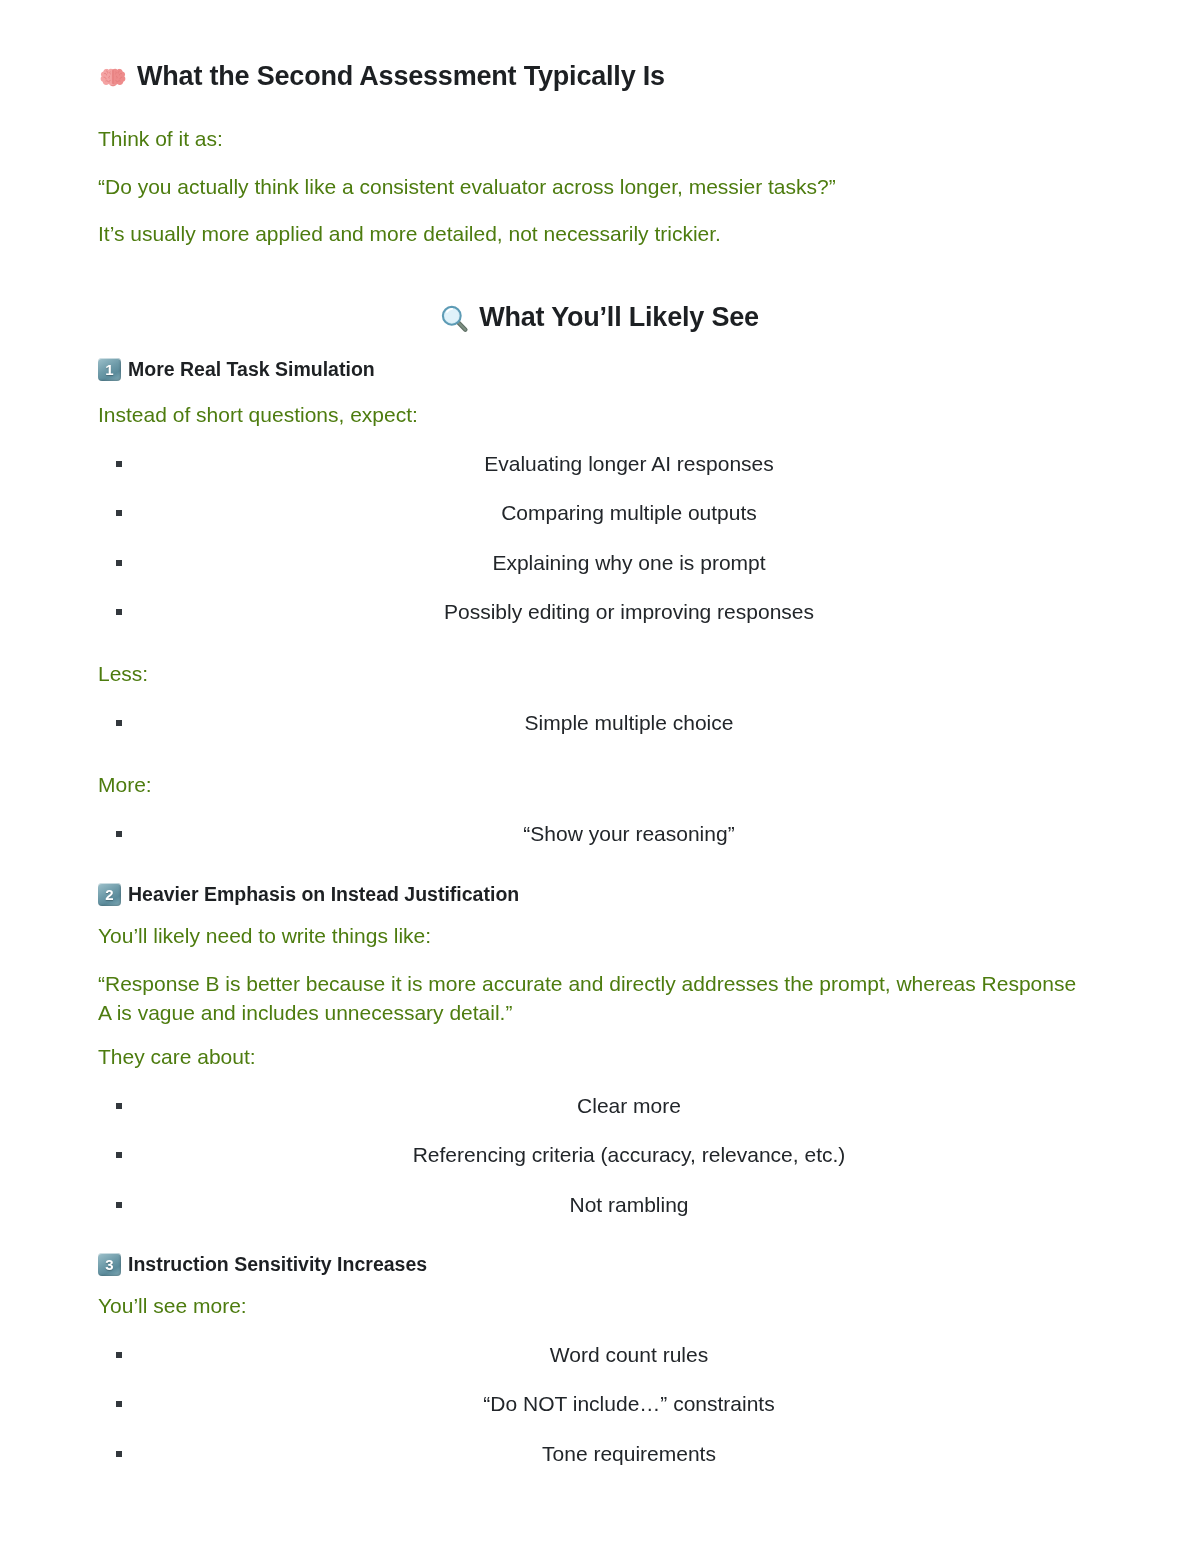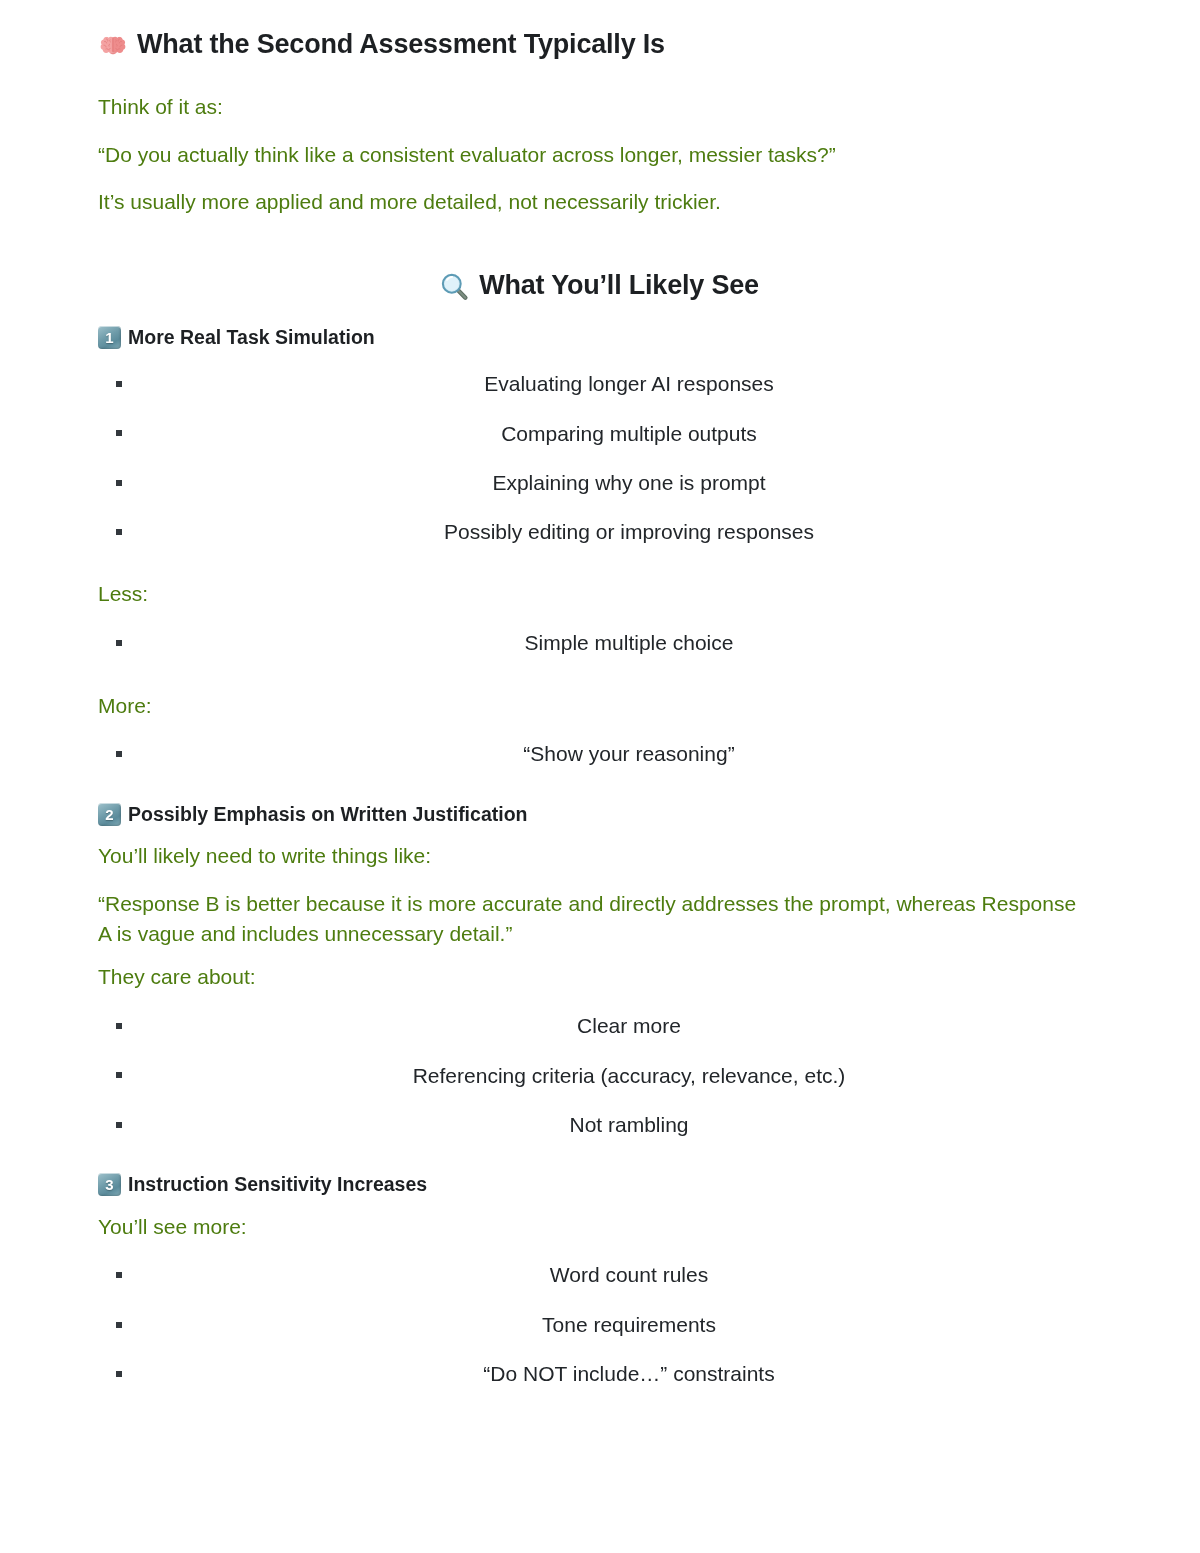--- a/index.html
+++ b/index.html
@@ -13,21 +13,21 @@
     height: 1553px;
     font-family: "Liberation Sans", sans-serif;
     color: #222222;
     -webkit-font-smoothing: antialiased;
   }
   .page {
     position: relative;
     width: 1200px;
     height: 1553px;
     box-sizing: border-box;
-    padding: 28px 100px 0 98px;
+    padding: 60px 100px 0 98px;
   }
 
   
   .h1 {
     display: flex;
     align-items: center;
     gap: 9px;
     font-size: 27px;
     font-weight: 700;
     letter-spacing: -0.2px;
@@ -151,57 +151,58 @@
         <path d="M8.2 9.2a7 7 0 0 1 5.4-3.2" stroke="#ffffff" stroke-width="1.8" fill="none" stroke-linecap="round"></path>
       </svg>
     </span>
     <span>What You’ll Likely See</span>
   </h1>
 
   <h3 class="h3 gap-22">
     <span class="keycap">1</span>
     <span>More Real Task Simulation</span>
   </h3>
+  <p class="body gap-18">Instead of short questions, expect:</p>
 
   <ul class="blist">
     <li><span class="mark"></span><span>Evaluating longer AI responses</span></li>
     <li><span class="mark"></span><span>Comparing multiple outputs</span></li>
     <li><span class="mark"></span><span>Explaining why one is prompt</span></li>
     <li><span class="mark"></span><span>Possibly editing or improving responses</span></li>
   </ul>
 
   <p class="body gap-34">Less:</p>
   <ul class="blist">
     <li><span class="mark"></span><span>Simple multiple choice</span></li>
   </ul>
 
   <p class="body gap-34">More:</p>
   <ul class="blist">
     <li><span class="mark"></span><span>“Show your reasoning”</span></li>
   </ul>
 
   <h3 class="h3 gap-34">
     <span class="keycap">2</span>
-    <span>Possibly Emphasis on Written Justification</span>
+    <span>Heavier Emphasis on Instead Justification</span>
   </h3>
   <p class="body gap-14">You’ll likely need to write things like:</p>
   <p class="body gap-18">“Response B is better because it is more accurate and directly addresses the prompt, whereas Response A is vague and includes unnecessary detail.”</p>
   <p class="body gap-14">They care about:</p>
 
   <ul class="blist">
     <li><span class="mark"></span><span>Clear more</span></li>
     <li><span class="mark"></span><span>Referencing criteria (accuracy, relevance, etc.)</span></li>
     <li><span class="mark"></span><span>Not rambling</span></li>
   </ul>
 
   <h3 class="h3 gap-34">
     <span class="keycap">3</span>
     <span>Instruction Sensitivity Increases</span>
   </h3>
   <p class="body gap-14">You’ll see more:</p>
 
   <ul class="blist">
     <li><span class="mark"></span><span>Word count rules</span></li>
+    <li><span class="mark"></span><span>“Do NOT include…” constraints</span></li>
     <li><span class="mark"></span><span>Tone requirements</span></li>
-    <li><span class="mark"></span><span>“Do NOT include…” constraints</span></li>
   </ul>
 
 </div>
 
 </body></html>

